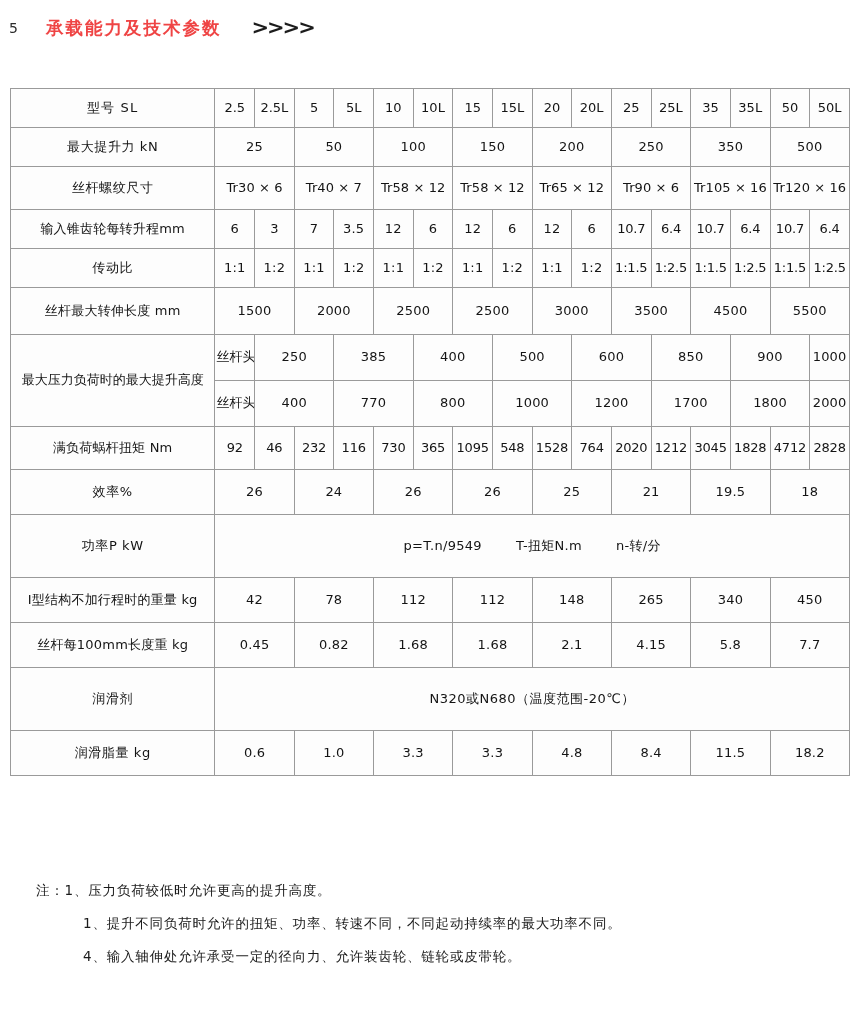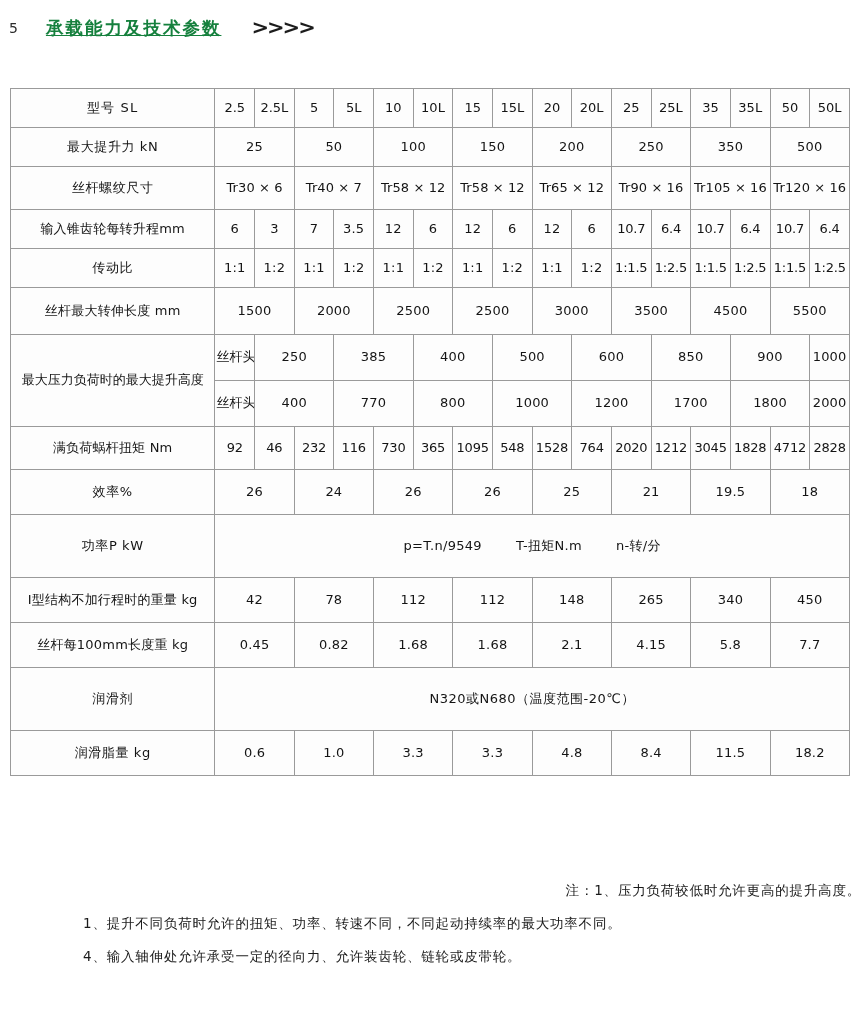--- a/index.html
+++ b/index.html
@@ -32,23 +32,22 @@
     margin-left: 9px;
     font-size: 14px;
     font-weight: 400;
     color: #2b2b2b;
     letter-spacing: 0;
   }
   .page-head .sec-title {
     margin-left: 28px;
     font-size: 17.5px;
     font-weight: bold;
-    color: #15803d;
+    color: #ef4444;
     letter-spacing: 2.0px;
-    text-decoration: underline;
   }
   .page-head .chevrons {
     margin-left: 30px;
     font-size: 21px;
     font-weight: bold;
     color: #1c1c1c;
     letter-spacing: -2px;
     transform: scaleY(0.92);
   }
 
@@ -166,21 +165,21 @@
     width: 861px;
   }
   .note-line {
     font-size: 13.5px;
     color: #1a1a1a;
     letter-spacing: 0.8px;
     line-height: 1.55;
     margin: 0 0 12px 0;
     white-space: nowrap;
   }
-  .note-line.first { margin-left: 36px; text-align: right; }
+  .note-line.first { margin-left: 36px; }
   .note-line.rest  { margin-left: 83px; }
 </style>
 </head>
 <body>
 
 <div class="page-head">
   <span class="sec-num">5</span>
   <span class="sec-title">承载能力及技术参数</span>
   <span class="chevrons">&gt;&gt;&gt;&gt;</span>
 </div>
@@ -225,21 +224,21 @@
         <td class="num" colspan="2">500</td>
       </tr>
 
       <tr class="r-thread">
         <td class="rowlabel rowlabel-bold">丝杆螺纹尺寸</td>
         <td class="thread" colspan="2">Tr30 × 6</td>
         <td class="thread" colspan="2">Tr40 × 7</td>
         <td class="thread" colspan="2">Tr58 × 12</td>
         <td class="thread" colspan="2">Tr58 × 12</td>
         <td class="thread" colspan="2">Tr65 × 12</td>
-        <td class="thread" colspan="2">Tr90 × 16</td>
+        <td class="thread" colspan="2">Tr90 × 6</td>
         <td class="thread" colspan="2">Tr105 × 16</td>
         <td class="thread" colspan="2">Tr120 × 16</td>
       </tr>
 
       <tr class="r-lead">
         <td class="rowlabel rowlabel-bold rowlabel-sm">输入锥齿轮每转升程mm</td>
         <td class="num">6</td>
         <td class="num">3</td>
         <td class="num">7</td>
         <td class="num">3.5</td>

